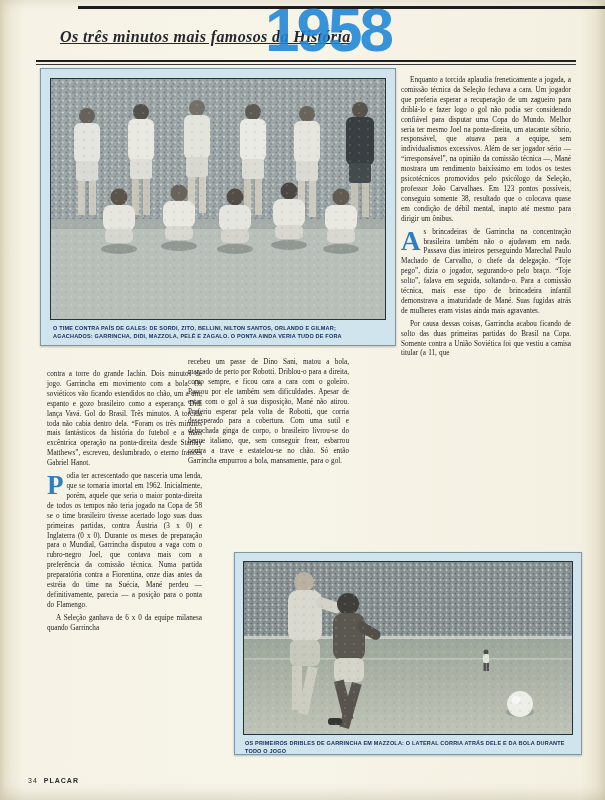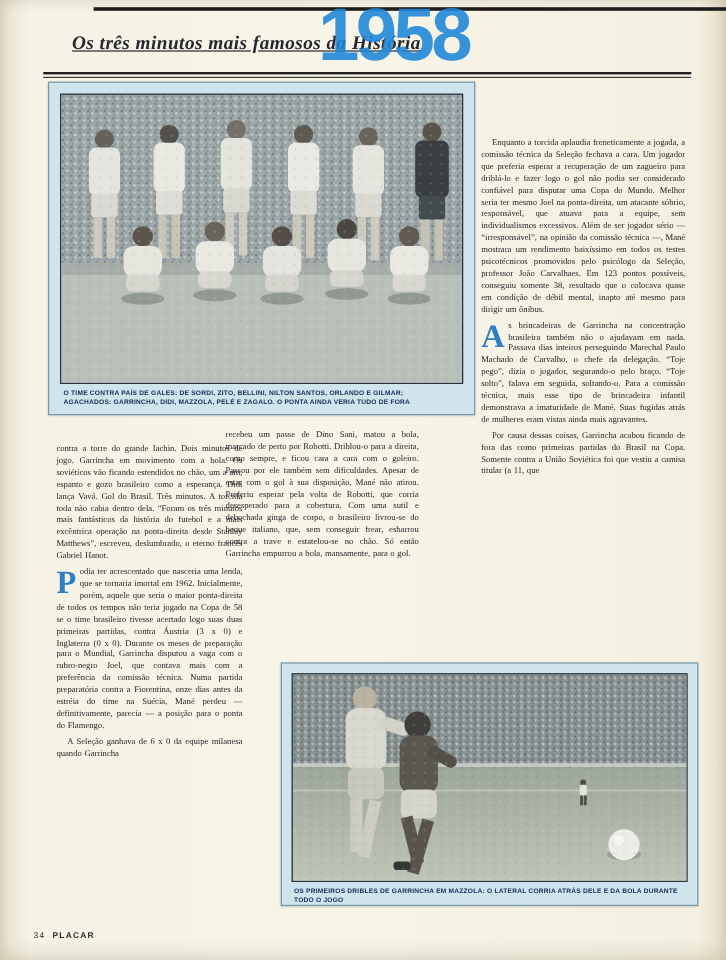--- a/index.html
+++ b/index.html
@@ -48,21 +48,21 @@
   #action-photo{ left:234px; top:552px; width:348px; height:203px; }
   #action-photo .inner{ left:8px; top:8px; width:330px; height:174px; }
   #action-photo .caption{ left:10px; top:186px; width:328px; }
   
   .col{
     position:absolute; text-align:justify;
     font-size:7.2px; line-height:9.9px; color:#1d1d1f;
     word-spacing:.4px;
   }
   .col p{ margin:0; }
-  .col p.indent{ text-indent:9px;margin-top:39px; }
+  .col p.indent{ text-indent:9px; }
   .col p.gap{ margin-top:3px; }
   #col-left{ left:47px; top:358px; width:155px; height:412px;margin-top:12px; }
   #col-mid{ left:188px; top:358px; width:161px; height:190px; }
   #col-right{ left:401px; top:76px; width:170px; height:478px; }
   .dropcap{
     float:left; font-size:27px; line-height:22px;
     font-weight:bold; padding:2px 3px 0 0; font-family:"Liberation Serif", serif;
   }
   
   .footer{
@@ -184,21 +184,21 @@
     </div>
     <div class="caption">
       <div>O TIME CONTRA PAÍS DE GALES: DE SORDI, ZITO, BELLINI, NILTON SANTOS, ORLANDO E GILMAR;</div>
       <div>AGACHADOS: GARRINCHA, DIDI, MAZZOLA, PELÉ E ZAGALO. O PONTA AINDA VERIA TUDO DE FORA</div>
     </div>
   </div>
 
   <div class="col" id="col-right">
     <p class="indent">Enquanto a torcida aplaudia freneticamente a jogada, a comissão técnica da Seleção fechava a cara. Um jogador que preferia esperar a recuperação de um zagueiro para driblá-lo e fazer logo o gol não podia ser considerado confiável para disputar uma Copa do Mundo. Melhor seria ter mesmo Joel na ponta-direita, um atacante sóbrio, responsável, que atuava para a equipe, sem individualismos excessivos. Além de ser jogador sério — “irresponsável”, na opinião da comissão técnica —, Mané mostrara um rendimento baixíssimo em todos os testes psicotécnicos promovidos pelo psicólogo da Seleção, professor João Carvalhaes. Em 123 pontos possíveis, conseguiu somente 38, resultado que o colocava quase em condição de débil mental, inapto até mesmo para dirigir um ônibus.</p>
     <p class="gap"><span class="dropcap" id="dropcap-a" style="color: rgb(43, 127, 194);">A</span><span>s brincadeiras de Garrincha na concentração brasileira também não o ajudavam em nada. Passava dias inteiros perseguindo Marechal Paulo Machado de Carvalho, o chefe da delegação. “Toje pego”, dizia o jogador, segurando-o pelo braço. “Toje solto”, falava em seguida, soltando-o. Para a comissão técnica, mais esse tipo de brincadeira infantil demonstrava a imaturidade de Mané. Suas fugidas atrás de mulheres eram vistas ainda mais agravantes.</span></p>
-    <p class="indent gap">Por causa dessas coisas, Garrincha acabou ficando de fora das como primeiras partidas do Brasil na Copa. Somente contra a União Soviética foi que vestiu a camisa titular (a 11, que</p>
+    <p class="indent gap">Por causa dessas coisas, Garrincha acabou ficando de solto das duas primeiras partidas do Brasil na Copa. Somente contra a União Soviética foi que vestiu a camisa titular (a 11, que</p>
   </div>
 
   <div class="col" id="col-left">
     <p>contra a torre do grande Iachin. Dois minutos de jogo. Garrincha em movimento com a bola. Os soviéticos vão ficando estendidos no chão, um a um, espanto e gozo brasileiro como a esperança. Didi lança Vavá. Gol do Brasil. Três minutos. A torcida toda não cabia dentro dela. “Foram os três minutos mais fantásticos da história do futebol e a mais excêntrica operação na ponta-direita desde Stanley Matthews”, escreveu, deslumbrado, o eterno francês Gabriel Hanot.</p>
     <p class="gap"><span class="dropcap" id="dropcap-p" style="color: rgb(43, 127, 194);">P</span><span>odia ter acrescentado que nasceria uma lenda, que se tornaria imortal em 1962. Inicialmente, porém, aquele que seria o maior ponta-direita de todos os tempos não teria jogado na Copa de 58 se o time brasileiro tivesse acertado logo suas duas primeiras partidas, contra Áustria (3 x 0) e Inglaterra (0 x 0). Durante os meses de preparação para o Mundial, Garrincha disputou a vaga com o rubro-negro Joel, que contava mais com a preferência da comissão técnica. Numa partida preparatória contra a Fiorentina, onze dias antes da estréia do time na Suécia, Mané perdeu — definitivamente, parecia — a posição para o ponta do Flamengo.</span></p>
     <p class="indent gap">A Seleção ganhava de 6 x 0 da equipe milanesa quando Garrincha</p>
   </div>
 
   <div class="col" id="col-mid">
     <p>recebeu um passe de Dino Sani, matou a bola, marcado de perto por Robotti. Driblou-o para a direita, como sempre, e ficou cara a cara com o goleiro. Passou por ele também sem dificuldades. Apesar de estar com o gol à sua disposição, Mané não atirou. Preferiu esperar pela volta de Robotti, que corria desesperado para a cobertura. Com uma sutil e debochada ginga de corpo, o brasileiro livrou-se do beque italiano, que, sem conseguir frear, esbarrou contra a trave e estatelou-se no chão. Só então Garrincha empurrou a bola, mansamente, para o gol.</p>

